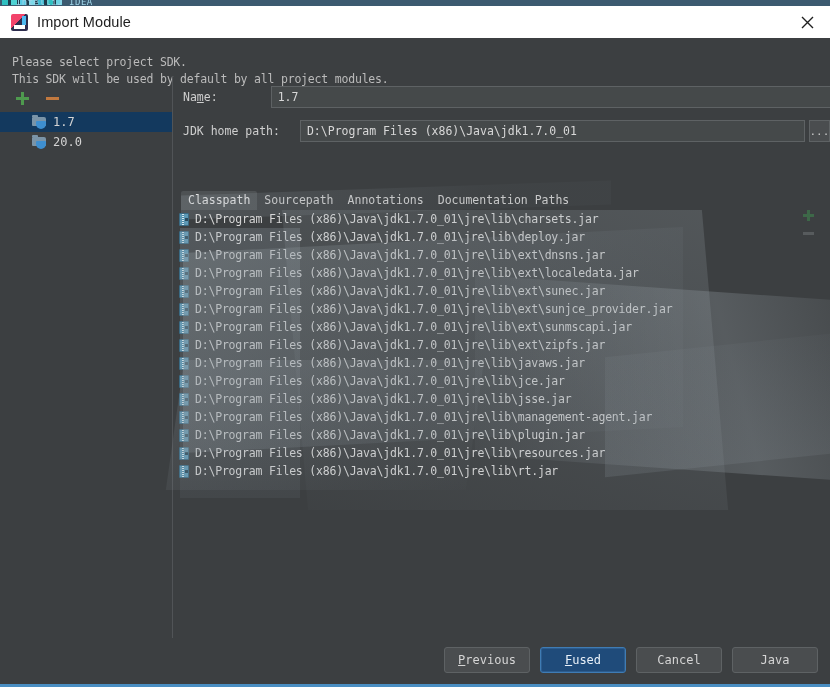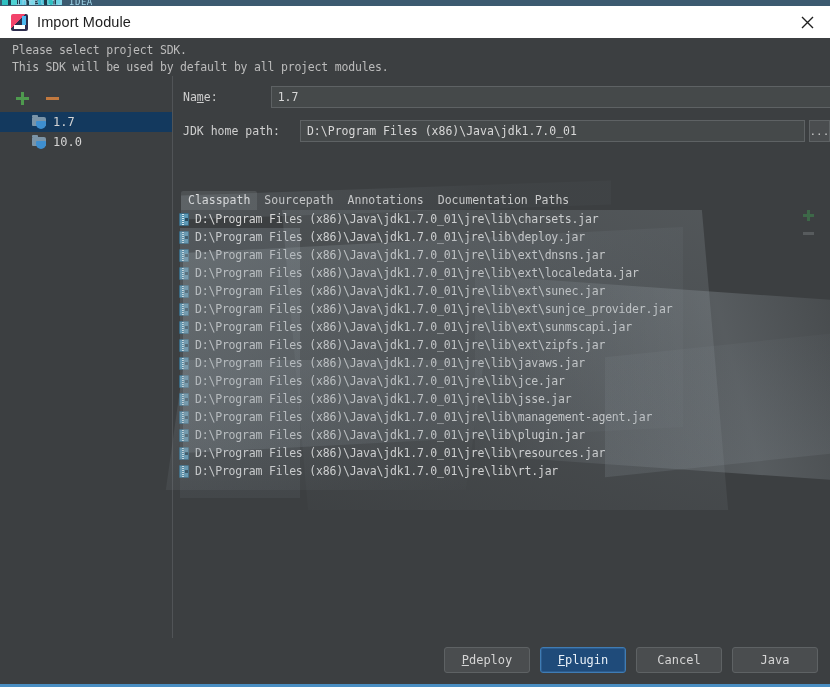--- a/index.html
+++ b/index.html
@@ -102,21 +102,21 @@
 
   
   .dlg-body {
     position: relative;
     height: 649px;
     background: #3c3f41;
   }
 
   .hint {
     position: absolute;
-    left: 12px; top: 4px;
+    left: 12px; top: 16px;
     font-size: 11.5px;
     line-height: 17px;
     color: #bbbbbb;
     font-family: "DejaVu Sans Mono", monospace;
     letter-spacing: -.2px;
     white-space: pre;
   }
 
   
   .sdk-toolbar {
@@ -424,21 +424,21 @@
             <div class="folder"></div>
               <div class="cup"></div>
           </div>
           <div class="sdk-label">1.7</div>
         </div>
         <div class="sdk-item">
           <div class="sdk-icon">
             <div class="folder"></div>
               <div class="cup"></div>
           </div>
-          <div class="sdk-label">10.0</div>
+          <div class="sdk-label">20.0</div>
         </div>
       </div>
 
       <div class="v-divider"></div>
 
       <div class="right-pane">
 
         <div class="field-row" style="left:10px; top:10px;gap:41px;">
           <div class="field-label"><span>Na</span><u>m</u><span>e:</span></div>
           <input class="text-input" style="width: 580px; margin-left: 12px;" value="1.7">
@@ -539,26 +539,26 @@
           <div class="ghost-overlay ghost-d"></div>
           <div class="ghost-overlay ghost-e"></div>
         </div>
 
       </div>
 
       <div class="btn-row">
         <div class="btn">
             <span></span>
             <u>P</u>
-            <span>deploy</span>
+            <span>revious</span>
           </div>
         <div class="btn default">
             <span></span>
             <u>F</u>
-            <span>plugin</span>
+            <span>used</span>
           </div>
         <div class="btn">Cancel</div>
         <div class="btn">Java</div>
       </div>
 
     </div>
   </div>
 </div>
 
 </body></html>

